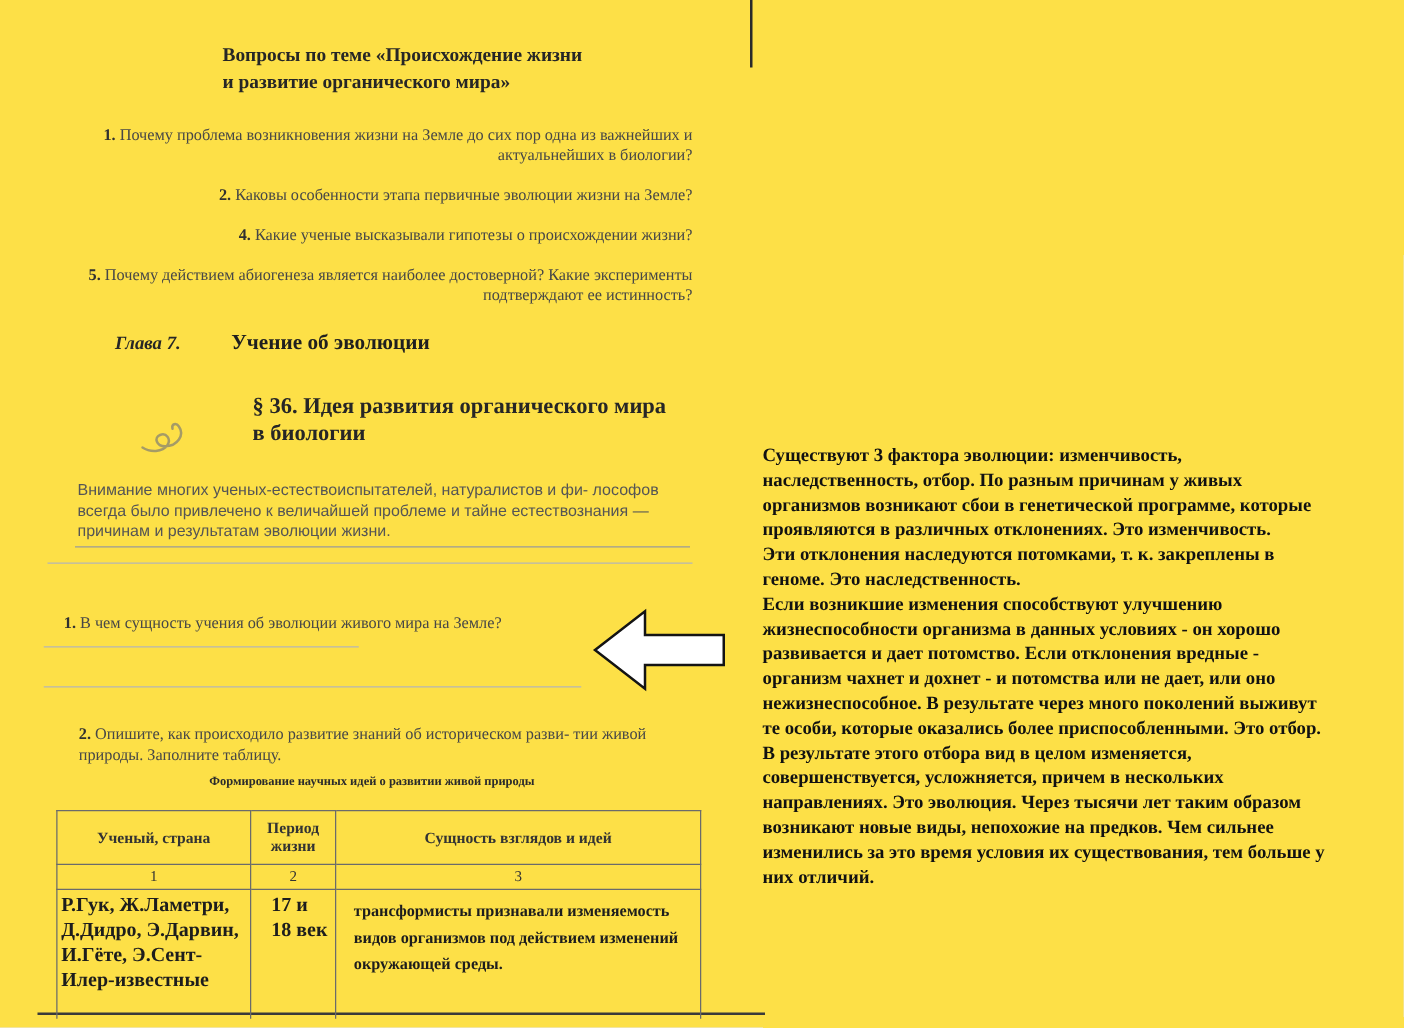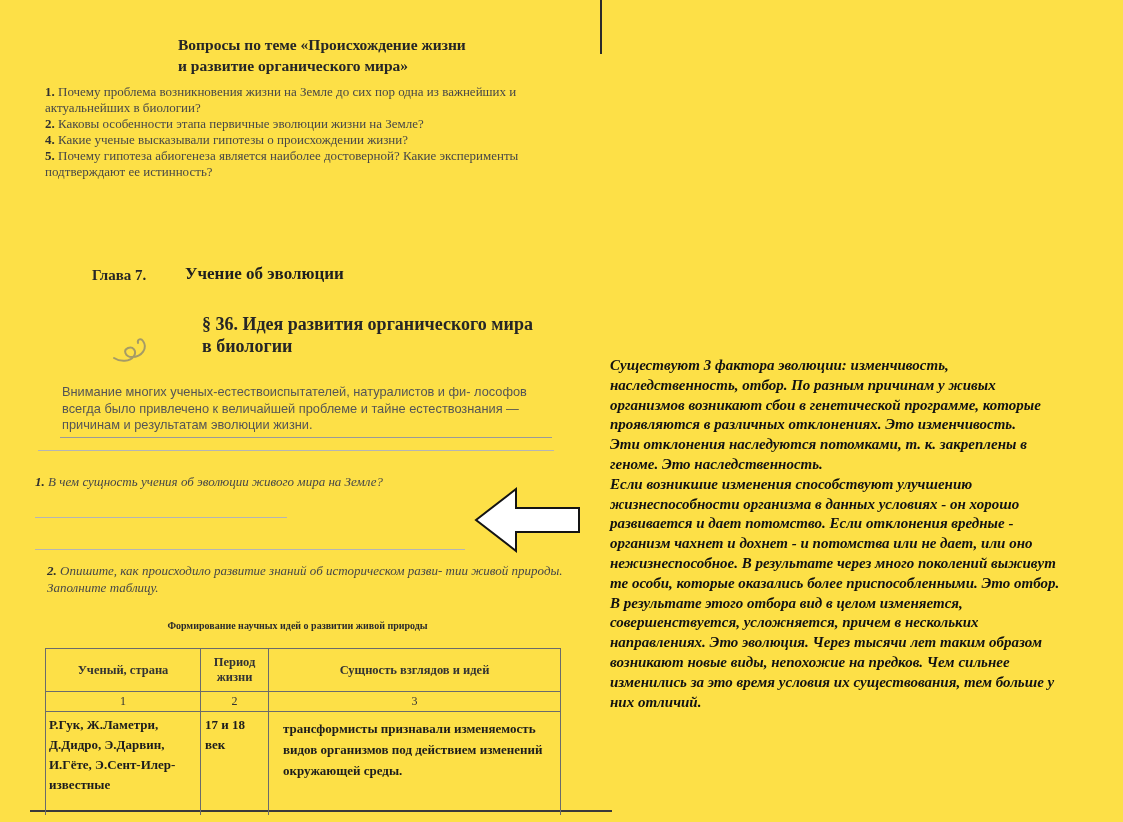--- a/index.html
+++ b/index.html
@@ -7,80 +7,80 @@
     position:relative;width:1123px;height:822px;background:#fde047;
     overflow:hidden;font-family:"Liberation Serif","DejaVu Serif",serif;color:#3d3d3d;
   }
   .abs{position:absolute;}
   .preline{white-space:pre-line;}
   .title{
     left:178px;top:34px;width:400px;font-size:15.5px;font-weight:bold;
     line-height:21px;color:#262626;
   }
   .questions{left:45px;top:84px;width:525px;font-size:13px;line-height:16px;color:#474747;}
-  .questions p{margin:0;}
+  .questions p{margin:16px;text-align:right;}
   .questions b{color:#303030;}
-  .chapter-label{left:92px;top:267px;font-size:15px;font-weight:bold;color:#262626;}
+  .chapter-label{left:92px;top:267px;font-size:15px;font-weight:bold;color:#262626;font-style:italic;}
   .chapter-title{left:185px;top:264px;font-size:17px;font-weight:bold;color:#1f1f1f;text-align:right;}
   .section-heading{
     left:202px;top:313px;width:360px;font-size:18px;font-weight:bold;
     line-height:22px;color:#262626;
   }
   .flourish{left:110px;top:336px;width:42px;height:30px;opacity:.65;}
   .intro{
     left:62px;top:384px;width:494px;font-family:"Liberation Sans","DejaVu Sans",sans-serif;
     font-size:12.8px;line-height:16.5px;color:#555;
   }
   .rule{height:0;border-top:1px solid #9a9a9a;}
   .rule.light{border-top-color:#b5b5b5;}
   .task{width:525px;font-size:13px;line-height:17px;color:#474747;}
   .task b{color:#303030;}
-  .task p{margin:0;font-style:italic;}
+  .task p{margin:16px;}
   .table-caption{
     left:45px;top:620px;width:505px;text-align:center;font-size:10px;
     font-weight:bold;color:#2b2b2b;
   }
   .wtable{
     left:45px;top:648px;border-collapse:collapse;table-layout:fixed;
     font-size:12.5px;color:#333;font-family:Liberation Serif, serif;
   }
   .wtable td{border:1px solid #6b6b6b;padding:0 3px;}
   .wtable tr.head td{height:42px;text-align:center;vertical-align:middle;font-weight:bold;line-height:15px;}
   .wtable tr.nums td{height:19px;text-align:center;vertical-align:middle;font-size:12px;}
   .wtable tr.content td{height:97px;vertical-align:top;border-bottom:none;}
   .hw{
-    font-weight:bold;color:#1d1d1d;font-size:13px;line-height:20px;
+    font-weight:bold;color:#1d1d1d;font-size:16px;line-height:20px;
   }
   .hw.scientist{padding:3px 2px 0 3px;}
-  .hw.period{padding:3px 2px 0 4px;}
+  .hw.period{padding:3px 2px 0 16px;}
   .hw.essence{padding:6px 6px 0 14px;line-height:21px;font-size:13px;}
   .typed-answer{
     left:610px;top:356px;width:508px;font-size:15px;font-weight:bold;
-    line-height:19.8px;color:#111;font-style:italic;
+    line-height:19.8px;color:#111;
   }
   .scan-vline{left:600px;top:0;width:2px;height:54px;background:#2a2a2a;}
   .page-bottom-line{left:30px;top:810px;width:582px;height:0;border-top:2px solid #3a3a3a;}
   .arrow-wrap{left:472px;top:483px;width:112px;height:74px;}
 </style>
 </head>
 <body>
 
 <div class="page">
 
   <div class="abs scan-vline"></div>
   <div class="abs page-bottom-line"></div>
 
   <div class="abs title preline">Вопросы по теме «Происхождение жизни
 и развитие органического мира»</div>
 
   <div class="abs questions">
     <p><b>1.</b> <span>Почему проблема возникновения жизни на Земле до сих пор одна из важнейших и актуальнейших в биологии?</span></p>
     <p><b>2.</b> <span>Каковы особенности этапа первичные эволюции жизни на Земле?</span></p>
     <p><b>4.</b> <span>Какие ученые высказывали гипотезы о происхождении жизни?</span></p>
-    <p><b>5.</b> <span>Почему гипотеза абиогенеза является наиболее достоверной? Какие эксперименты подтверждают ее истинность?</span></p>
+    <p><b>5.</b> <span>Почему действием абиогенеза является наиболее достоверной? Какие эксперименты подтверждают ее истинность?</span></p>
   </div>
 
   <div class="abs chapter-label">Глава 7.</div>
   <div class="abs chapter-title">Учение об эволюции</div>
 
   <svg class="abs flourish" viewBox="0 0 42 30">
     <path d="M4 22 C10 26, 20 26, 24 20 C27 15, 23 10, 18 12 C13 14, 15 21, 22 21 C32 21, 38 12, 33 5 C31 2, 27 3, 28 7" fill="none" stroke="#777" stroke-width="2" stroke-linecap="round"></path>
   </svg>
   <div class="abs section-heading preline">§ 36. Идея развития органического мира
 в биологии</div>

